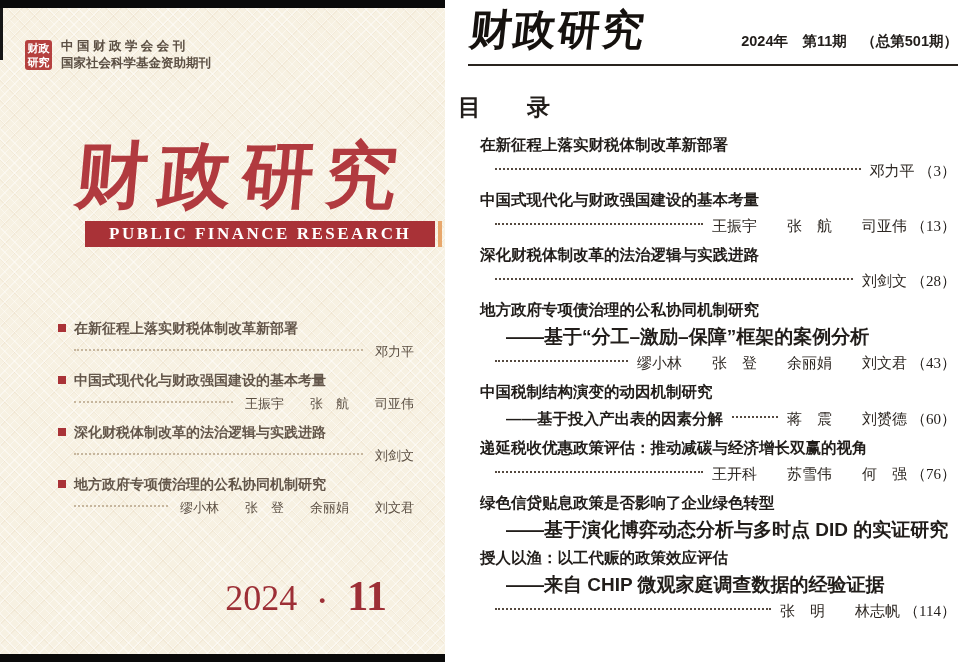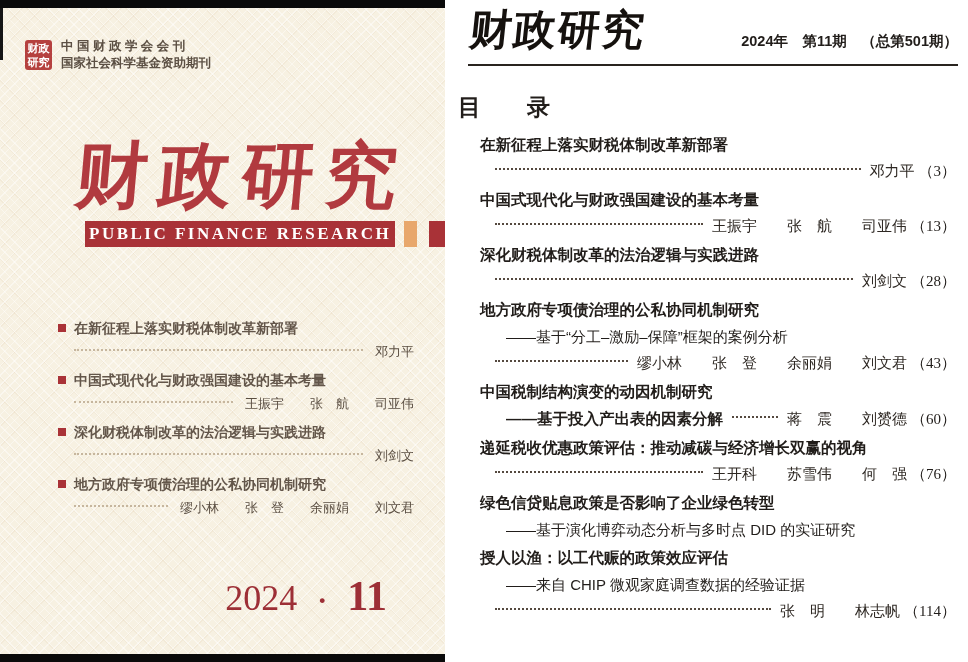--- a/index.html
+++ b/index.html
@@ -25,21 +25,21 @@
     font-size:11px;line-height:14px;text-align:center;word-break:break-all;
     padding:1px 2px;box-sizing:border-box;font-weight:bold;
   }
   .publisher-text{color:#5c5044;font-weight:bold;font-size:12.5px;line-height:17px;
     font-family:"Liberation Sans", sans-serif;}
   .cover-title{
     position:absolute;left:76px;top:126px;font-size:72px;line-height:84px;font-weight:bold;
     color:#b13a3f;letter-spacing:11px;transform:skewX(-5deg);white-space:nowrap;
   }
   .banner-row{position:absolute;left:85px;top:213px;right:0;height:26px;display:flex;align-items:center;}
-  .banner-main{background:#a93237;color:#fff;height:26px;line-height:26px;padding:0 4px;
+  .banner-main{background:#a93237;color:#fff;height:26px;line-height:26px;padding:0 24px;
     font-size:17px;letter-spacing:2.5px;font-weight:bold;white-space:nowrap;}
   .banner-gap1{width:9px;}  .banner-gap2{width:12px;}
   .banner-orange{width:13px;height:26px;background:#e8a76c;}
   .banner-tail{flex:1;height:26px;background:#a93237;}
   .cover-articles{position:absolute;left:58px;top:308px;width:356px;}
   .cover-item{margin-bottom:5px;}
   .cover-item-title{display:flex;align-items:center;gap:8px;font-size:14px;font-weight:bold;
     color:#63564a;line-height:24px;font-family:"Liberation Sans", sans-serif;}
   .bullet{width:8px;height:8px;background:#a93237;flex:none;}
   .cover-leader{display:flex;align-items:baseline;margin-left:16px;line-height:23px;}
@@ -55,21 +55,21 @@
     color:#15110e;letter-spacing:2px;transform:skewX(-6deg);white-space:nowrap;}
   .issue-info{position:absolute;right:10px;top:32px;font-size:14.5px;font-weight:bold;
     font-family:"Liberation Sans", sans-serif;white-space:nowrap;}
   .rule{position:absolute;left:10px;right:10px;top:64px;border-top:2px solid #29241f;}
   .contents-heading{position:absolute;left:0;right:0;top:92px;text-align:left;
     font-size:23px;font-weight:bold;font-family:"Liberation Sans", sans-serif;}
   .toc{position:absolute;left:22px;right:12px;top:131px;}
   .toc-entry{margin-bottom:1px;}
   .toc-title{font-size:15.5px;font-weight:bold;line-height:27px;
     font-family:"Liberation Sans", sans-serif;}
-  .toc-subtitle{font-size:15px;font-weight:normal;line-height:27px;padding-left:26px;
+  .toc-subtitle{font-size:19px;font-weight:bold;line-height:27px;padding-left:26px;
     font-family:"Liberation Sans", sans-serif;}
   .leader-row{display:flex;align-items:baseline;line-height:27px;padding-left:6px;}
   .toc-subtitle-inline{font-size:15.5px;font-weight:bold;padding-left:20px;white-space:nowrap;
     font-family:"Liberation Sans", sans-serif;}
   .dots{flex:1;border-bottom:2px dotted #55493f;margin:0 9px;transform:translateY(-6px);}
   .toc-authors{font-size:15px;color:#2e2823;white-space:nowrap;}
   .toc-page{font-size:15px;margin-left:4px;white-space:nowrap;}
 </style>
 </head>
 <body>

